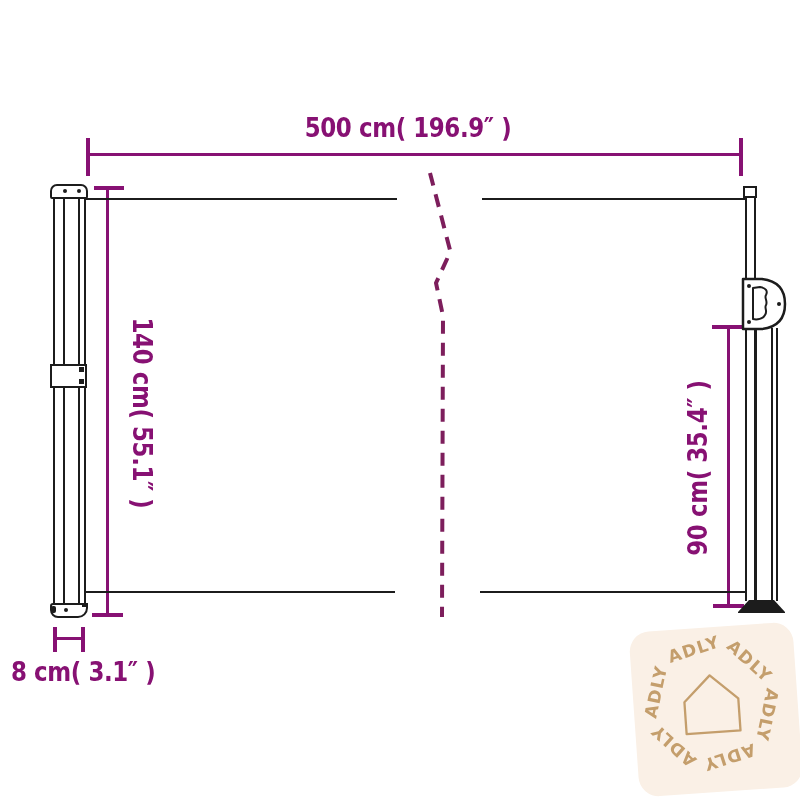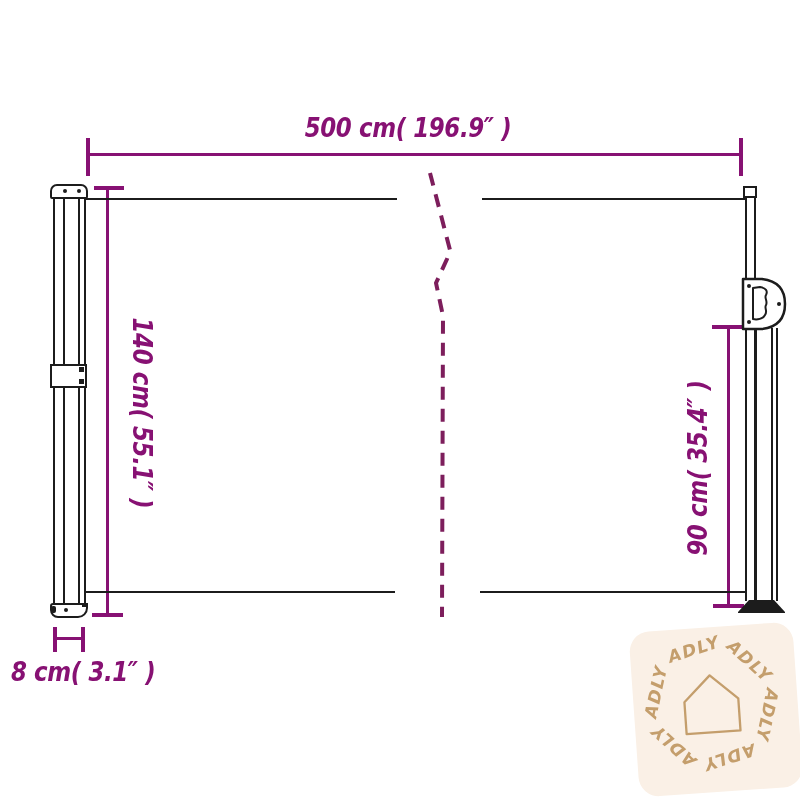--- a/index.html
+++ b/index.html
@@ -3,21 +3,21 @@
 <meta charset="utf-8">
 <style>
   :root{
     --dim:#871173; --dash:#7d1e5c; --ink:#1c1c1c;
     --wm-bg:#faf0e6; --wm-fg:#c49e6c;
   }
   *{box-sizing:border-box; margin:0; padding:0;}
   html,body{background:#fff;}
   .canvas{
     position:relative; width:800px; height:800px; background:#ffffff;
-    overflow:hidden; font-family:"DejaVu Sans", sans-serif;font-style:italic;
+    overflow:hidden; font-family:"DejaVu Sans", sans-serif;
   }
   .abs{position:absolute;}
   
   .dimbar{background:var(--dim);}
   .dim-label{
     position:absolute; color:var(--dim); font-weight:700; font-size:27px;
     white-space:nowrap; letter-spacing:-0.5px;
   }
   .lbl-width{left:408px; top:127px; transform:translate(-50%,-50%) scaleX(.85);}
   .lbl-h140{left:142px; top:413px; transform:translate(-50%,-50%) rotate(90deg) scaleX(.85);}

